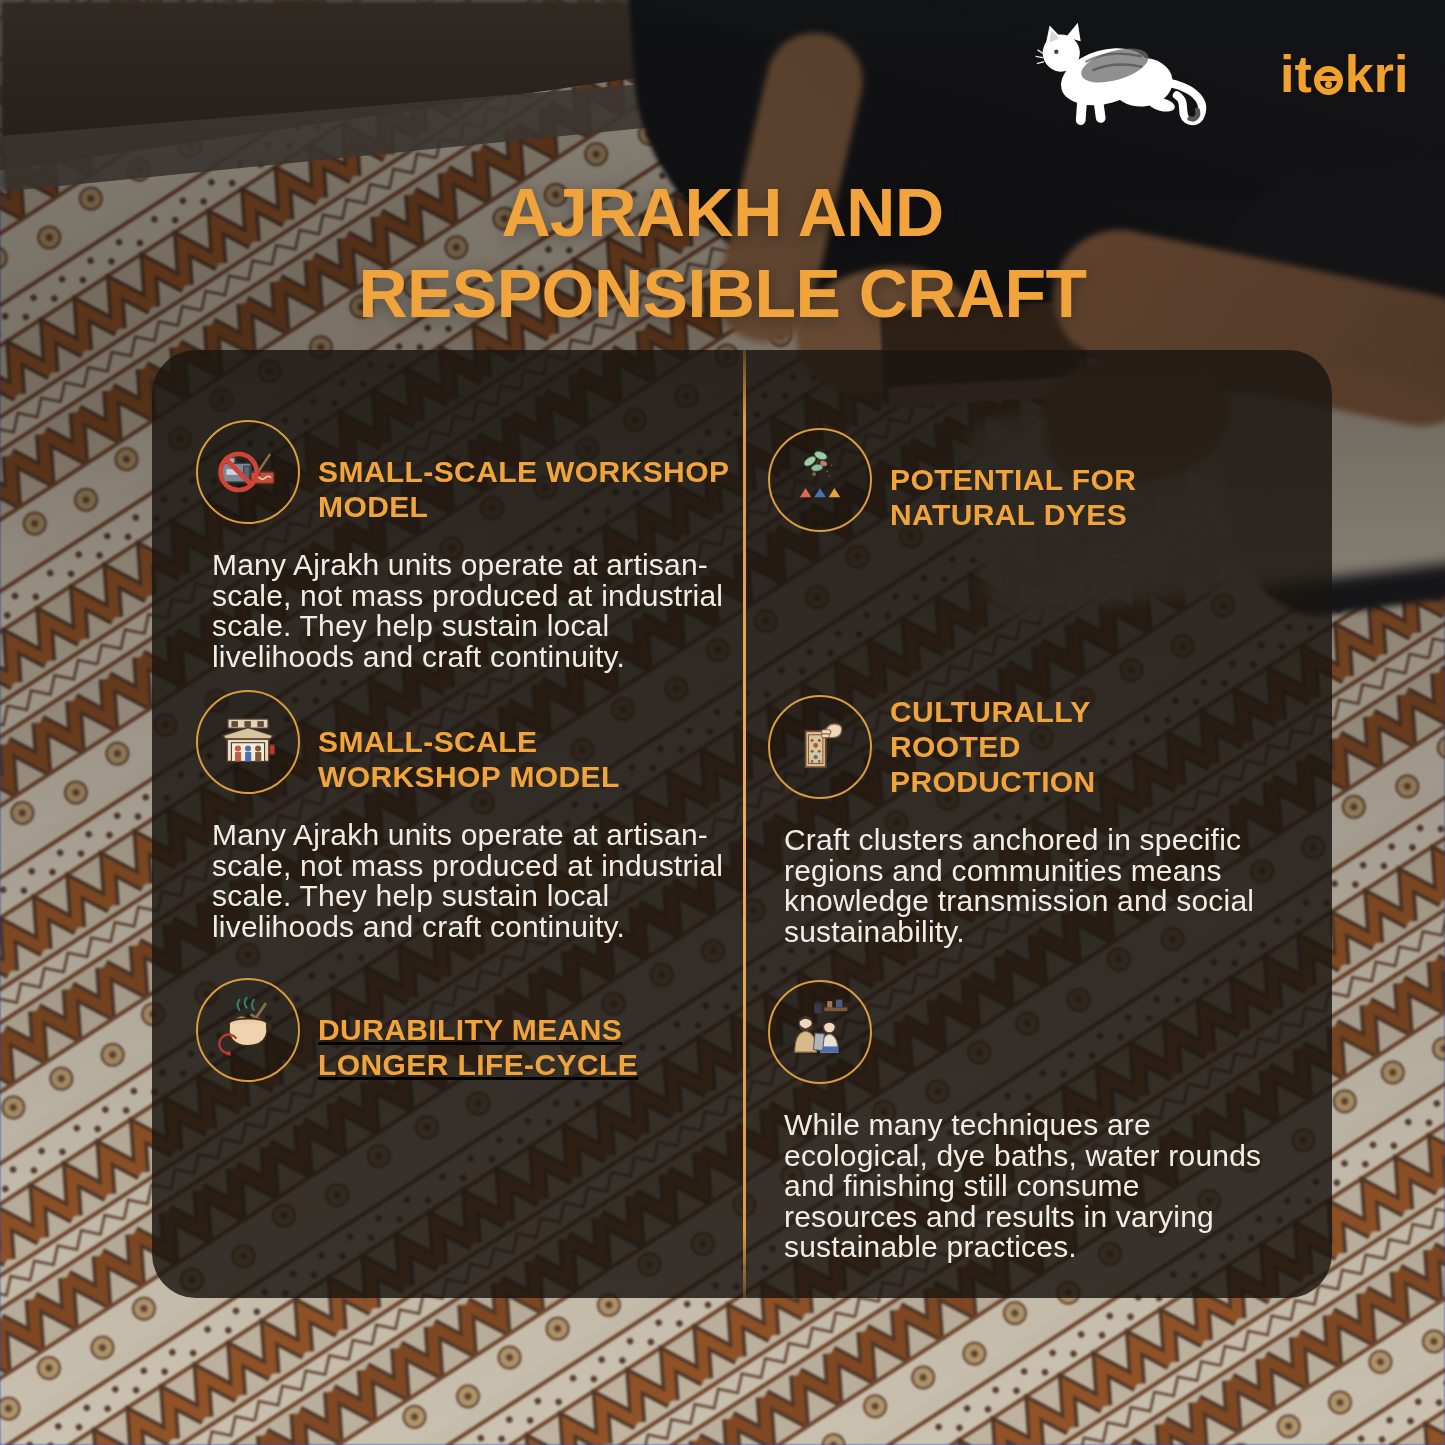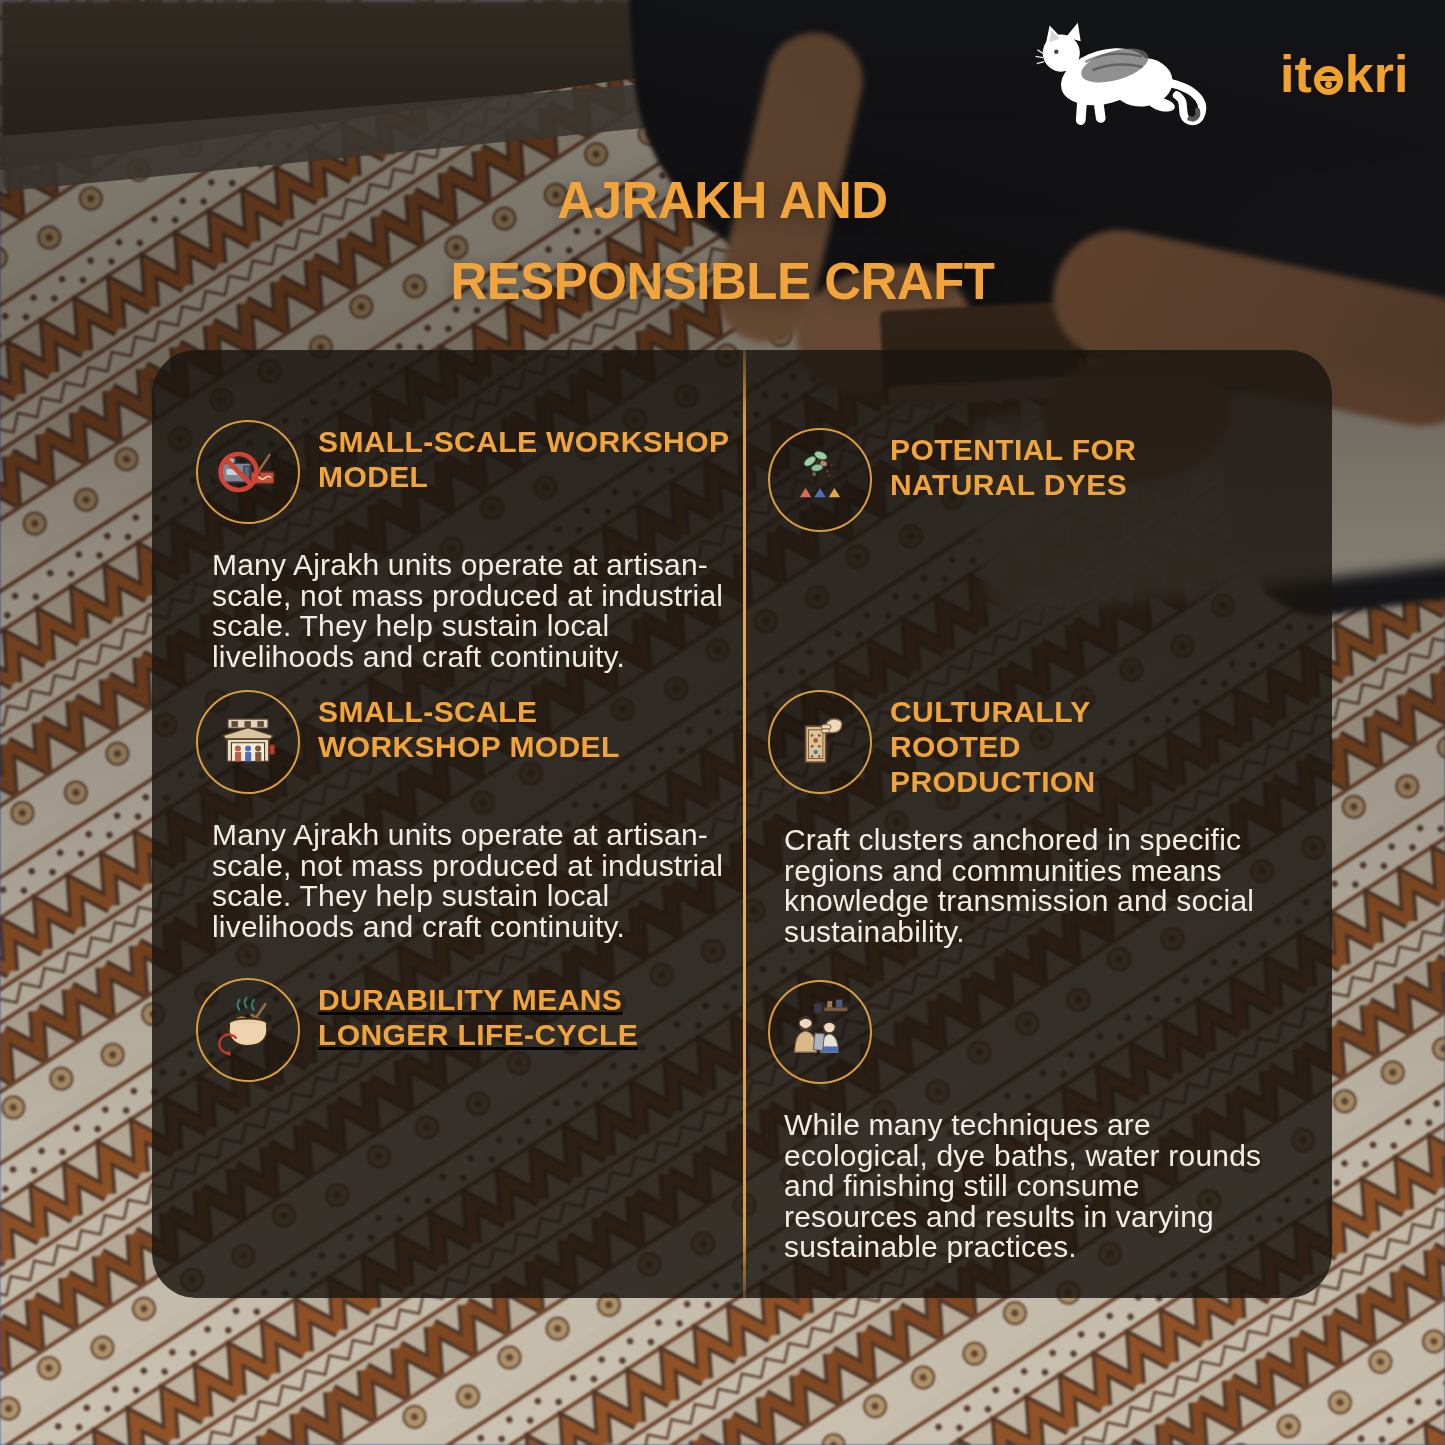--- a/index.html
+++ b/index.html
@@ -40,21 +40,21 @@
     border-radius:66px;transform:rotate(12deg);filter:blur(3px);}
   .hand-right{left:1046px;top:356px;width:185px;height:125px;background:#a2754f;
     border-radius:45% 55% 60% 40%;transform:rotate(-6deg);filter:blur(3px);}
 
   .shade{position:absolute;inset:0;pointer-events:none;background:
     linear-gradient(180deg,rgba(10,8,6,.30) 0%,rgba(14,10,8,.42) 13%,rgba(20,14,10,.46) 25%,
       rgba(18,13,10,.30) 42%,rgba(14,11,8,.20) 62%,rgba(8,6,4,.08) 82%,rgba(0,0,0,.03) 100%);}
 
   
   .title{position:absolute;left:0;right:0;top:126px;text-align:center;
-    font-size:51px;line-height:81px;font-weight:700;letter-spacing:-.5px;
+    font-size:68px;line-height:81px;font-weight:700;letter-spacing:-.5px;
     color:#F1A43C;white-space:pre-line;text-shadow:0 3px 16px rgba(0,0,0,.35);}
   .cat{position:absolute;left:1036px;top:6px;width:186px;height:130px;transform:rotate(-4deg);}
   .brand{position:absolute;left:1280px;top:44px;display:flex;align-items:center;
     color:#F1A22C;font-size:52px;font-weight:700;letter-spacing:0;}
   .brand .o{display:inline-block;position:relative;width:29px;height:29px;margin:12px 2px 0;
     border:6px solid #F1A22C;border-radius:50%;}
   .brand .o::before{content:"";position:absolute;left:-2px;right:-2px;top:4px;height:5px;background:#F1A22C;}
   .brand .o::after{content:"";position:absolute;left:5px;top:9px;width:7px;height:7px;border-radius:50%;background:#F1A22C;}
 
   
@@ -64,21 +64,21 @@
     background:linear-gradient(180deg,rgba(217,156,63,.25),#d99c3f 7%,#eab055 50%,#d99c3f 93%,rgba(217,156,63,.25));}
 
   .sec{position:absolute;}
   #s0{left:44px;top:70px;width:556px;}
   #s1{left:616px;top:78px;width:528px;}
   #s2{left:44px;top:340px;width:556px;}
   #s3{left:616px;top:340px;width:528px;}
   #s4{left:44px;top:628px;width:560px;text-decoration:underline;}
   #s5{left:616px;top:630px;width:528px;}
 
-  .sec-head{display:flex;gap:18px;align-items:flex-start;}
+  .sec-head{display:flex;gap:18px;align-items:flex-end;}
   .icon-circle{flex:0 0 104px;width:104px;height:104px;border:2.5px solid #d99c3f;border-radius:50%;
     display:flex;align-items:center;justify-content:center;background:rgba(0,0,0,.10);}
   .icon-circle svg{width:72px;height:72px;}
   .sec h3{margin:4px 0 0;font-size:30px;line-height:35px;font-weight:700;color:#F1A43C;
     letter-spacing:.4px;white-space:pre-line;}
   .sec p{margin:26px 16px 0;font-size:30px;line-height:30.5px;color:#F1EDE5;letter-spacing:.2px;}
 </style>
 </head>
 <body>
 

